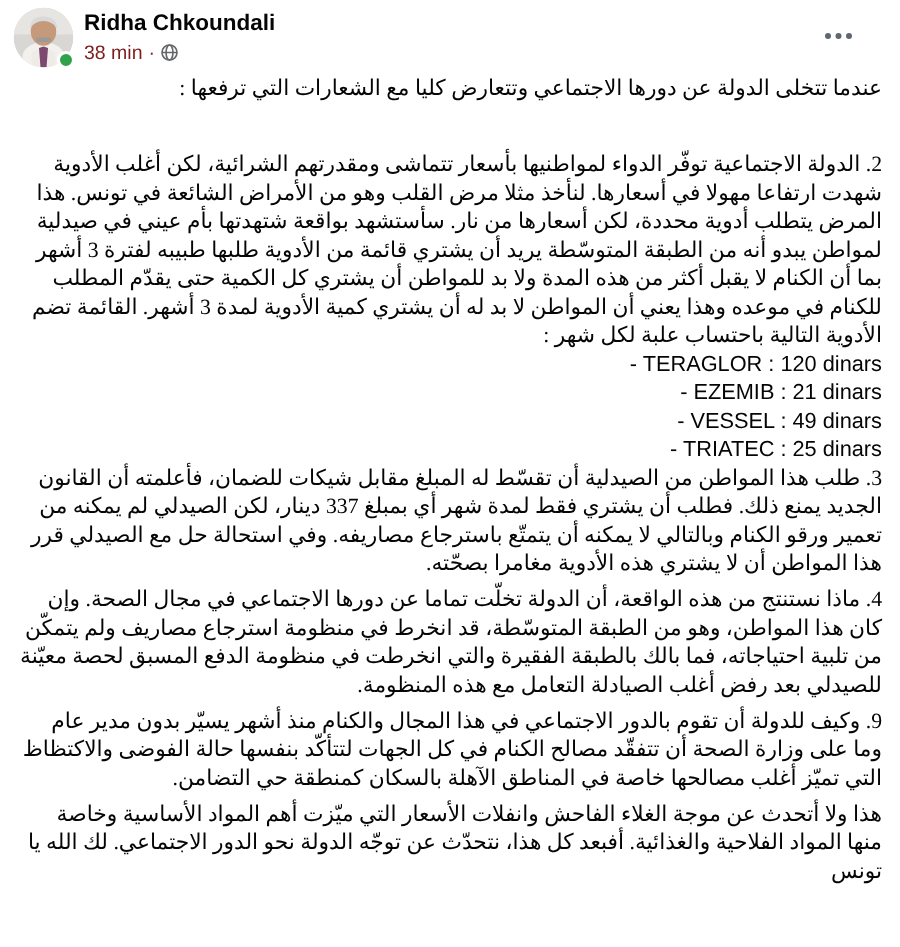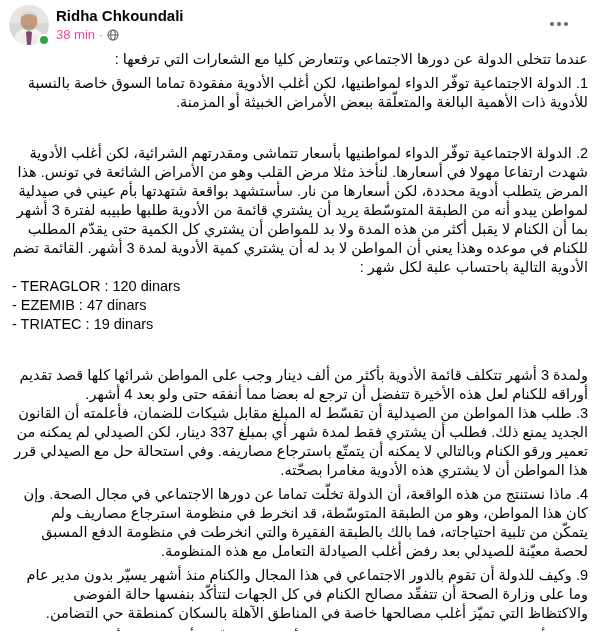--- a/index.html
+++ b/index.html
@@ -20,41 +20,41 @@
     width: 12px; height: 12px; border-radius: 50%;
     background: #31a24c; border: 2px solid #fff;
   }
   .author {
     position: absolute; left: 56px; top: 7px;
     font-size: 15px; font-weight: bold; color: #050505; cursor: pointer;
   }
   .meta {
     position: absolute; left: 56px; top: 27px;
     display: flex; align-items: center; gap: 4px;
-    font-size: 13px; color: #ec4899;
+    font-size: 13px; color: #7f1d1d;
   }
   .meta .globe { display: inline-flex; }
   .more-btn {
     position: absolute; right: 28px; top: 16px;
     display: flex; gap: 3px; padding: 6px 4px; cursor: pointer;
   }
   .more-btn i {
     width: 4px; height: 4px; border-radius: 50%;
     background: #606770; display: block;
   }
 
   
   .body-text {
     padding: 2px 12px 0 12px;
     font-size: 14.5px; line-height: 19px; color: #050505;
   }
-  .para { direction: rtl; text-align: right; unicode-bidi: plaintext; margin: 0 0 5px 0; }
+  .para { direction: rtl; text-align: right; unicode-bidi: plaintext; margin: 0 0 5px 0; font-family: Liberation Serif, serif; }
   .para.tight { margin-bottom: 0; margin-top: 32px; }
   .med-list { direction: ltr; text-align: left; margin: 0; }
-  .med-item { direction: ltr; text-align: left; }
+  .med-item { direction: ltr; text-align: right; }
 </style>
 </head>
 <body>
 
 <div class="post">
 
   <div class="header">
     <div class="avatar-wrap">
       <svg width="40" height="40" viewBox="0 0 40 40">
         <defs>
@@ -89,29 +89,28 @@
     </div>
     <div class="more-btn">
       <i></i>
         <i></i>
         <i></i>
     </div>
   </div>
 
   <div class="body-text">
     <div class="para">عندما تتخلى الدولة عن دورها الاجتماعي وتتعارض كليا مع الشعارات التي ترفعها :</div>
-    <div class="para">1. الدولة الاجتماعية توفّر الدواء لمواطنيها، لكن أغلب الأدوية مفقودة تماما السوق خاصة بالنسبة للأدوية ذات الأهمية البالغة والمتعلّقة ببعض الأمراض الخبيثة أو المزمنة.</div>
     <div class="para tight">2. الدولة الاجتماعية توفّر الدواء لمواطنيها بأسعار تتماشى ومقدرتهم الشرائية، لكن أغلب الأدوية شهدت ارتفاعا مهولا في أسعارها. لنأخذ مثلا مرض القلب وهو من الأمراض الشائعة في تونس. هذا المرض يتطلب أدوية محددة، لكن أسعارها من نار. سأستشهد بواقعة شتهدتها بأم عيني في صيدلية لمواطن يبدو أنه من الطبقة المتوسّطة يريد أن يشتري قائمة من الأدوية طلبها طبيبه لفترة 3 أشهر بما أن الكنام لا يقبل أكثر من هذه المدة ولا بد للمواطن أن يشتري كل الكمية حتى يقدّم المطلب للكنام في موعده وهذا يعني أن المواطن لا بد له أن يشتري كمية الأدوية لمدة 3 أشهر. القائمة تضم الأدوية التالية باحتساب علبة لكل شهر :</div>
 
     <div class="med-list">
       <div class="med-item">- TERAGLOR : 120 dinars</div>
-      <div class="med-item">- EZEMIB : 47 dinars</div>
-      <div class="med-item">- TRIATEC : 19 dinars</div>
+      <div class="med-item">- EZEMIB : 21 dinars</div>
+      <div class="med-item">- VESSEL : 49 dinars</div>
+      <div class="med-item">- TRIATEC : 25 dinars</div>
     </div>
 
-    <div class="para tight">ولمدة 3 أشهر تتكلف قائمة الأدوية بأكثر من ألف دينار وجب على المواطن شرائها كلها قصد تقديم أوراقه للكنام لعل هذه الأخيرة تتفضل أن ترجع له بعضا مما أنفقه حتى ولو بعد 4 أشهر.</div>
     <div class="para">3. طلب هذا المواطن من الصيدلية أن تقسّط له المبلغ مقابل شيكات للضمان، فأعلمته أن القانون الجديد يمنع ذلك. فطلب أن يشتري فقط لمدة شهر أي بمبلغ 337 دينار، لكن الصيدلي لم يمكنه من تعمير ورقو الكنام وبالتالي لا يمكنه أن يتمتّع باسترجاع مصاريفه. وفي استحالة حل مع الصيدلي قرر هذا المواطن أن لا يشتري هذه الأدوية مغامرا بصحّته.</div>
     <div class="para">4. ماذا نستنتج من هذه الواقعة، أن الدولة تخلّت تماما عن دورها الاجتماعي في مجال الصحة. وإن كان هذا المواطن، وهو من الطبقة المتوسّطة، قد انخرط في منظومة استرجاع مصاريف ولم يتمكّن من تلبية احتياجاته، فما بالك بالطبقة الفقيرة والتي انخرطت في منظومة الدفع المسبق لحصة معيّنة للصيدلي بعد رفض أغلب الصيادلة التعامل مع هذه المنظومة.</div>
     <div class="para">9. وكيف للدولة أن تقوم بالدور الاجتماعي في هذا المجال والكنام منذ أشهر يسيّر بدون مدير عام وما على وزارة الصحة أن تتفقّد مصالح الكنام في كل الجهات لتتأكّد بنفسها حالة الفوضى والاكتظاظ التي تميّز أغلب مصالحها خاصة في المناطق الآهلة بالسكان كمنطقة حي التضامن.</div>
     <div class="para">هذا ولا أتحدث عن موجة الغلاء الفاحش وانفلات الأسعار التي ميّزت أهم المواد الأساسية وخاصة منها المواد الفلاحية والغذائية. أفبعد كل هذا، نتحدّث عن توجّه الدولة نحو الدور الاجتماعي. لك الله يا تونس</div>
   </div>
 
 </div>
 
 </body></html>

